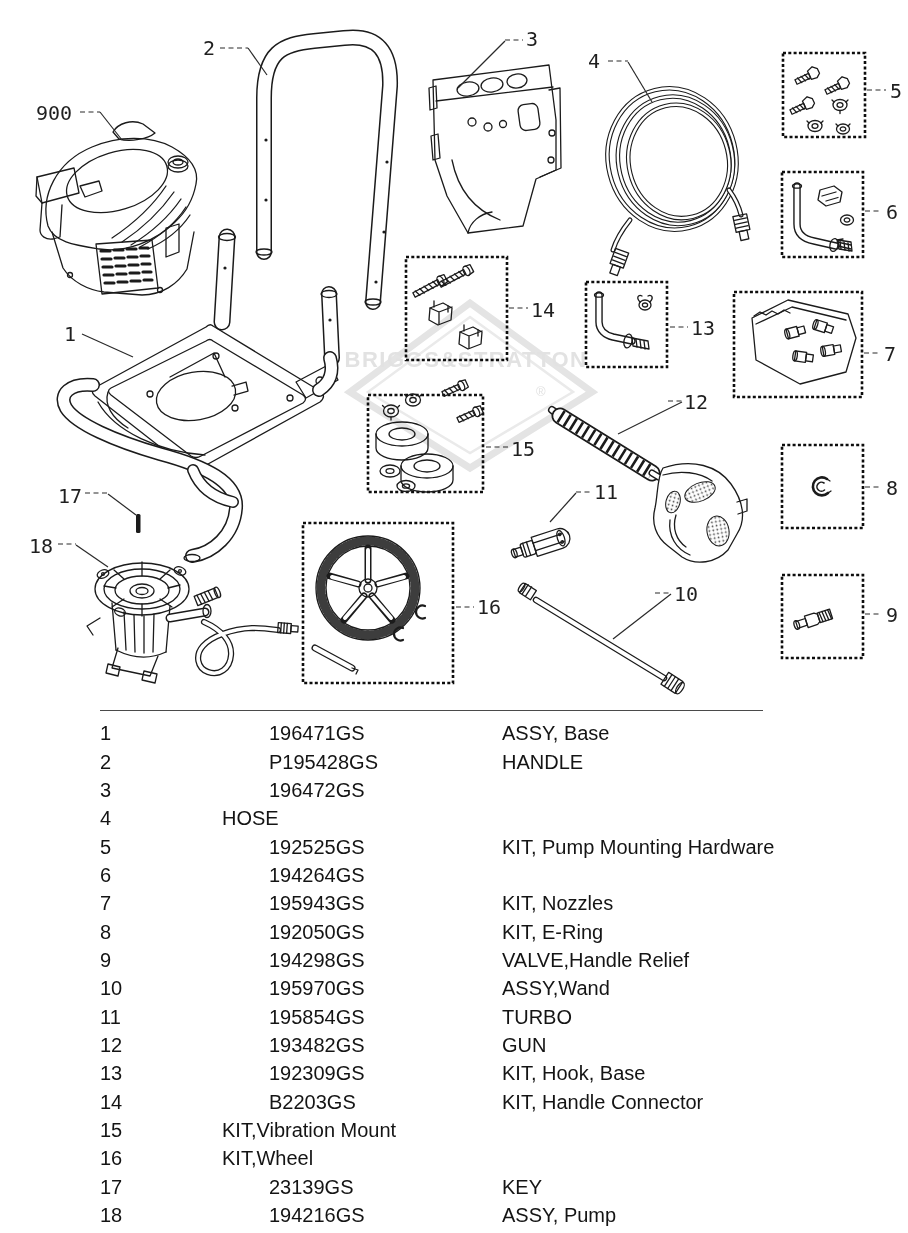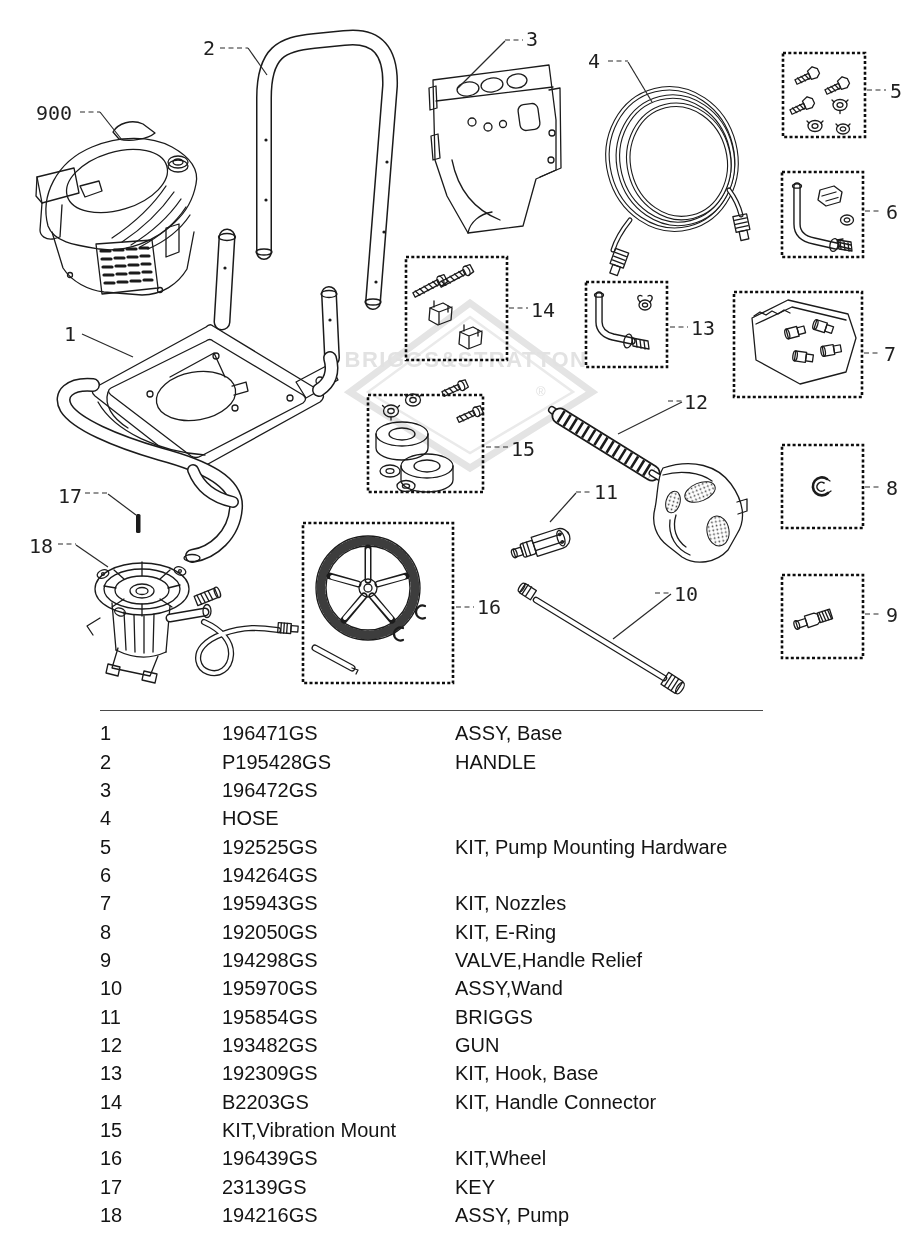--- a/index.html
+++ b/index.html
@@ -16,21 +16,21 @@
   .tube-i{stroke:#ffffff;fill:none;stroke-linecap:round;stroke-linejoin:round;}
   .slot{stroke:#1b1b1b;stroke-width:3.2;fill:none;}
   .wm-t{font-family:"Liberation Sans",sans-serif;font-weight:bold;fill:#e2e2e2;letter-spacing:1.5px;font-size:22px;}
   .wm-r{font-family:"Liberation Sans",sans-serif;fill:#e2e2e2;font-size:13px;}
   .parts{position:absolute;left:0;top:712px;width:908px;}
   .rule{position:absolute;left:100px;top:-2px;width:663px;height:0;border-top:1.5px solid #4a4a4a;}
   .plist{padding-top:7px;}
   .prow{display:flex;height:28.35px;align-items:center;padding-left:100px;
         font-size:20px;color:#141414;line-height:1;}
   .c-ref{width:122px;}
-  .c-part{width:233px;}
+  .c-part{width:233px;margin-left:47px;}
   .c-desc{flex:1;}
 </style>
 </head>
 <body>
 
 <div class="page">
 
   <svg width="908" height="712" viewBox="0 0 908 712">
     <defs>
       <pattern id="dotp" width="4" height="4" patternUnits="userSpaceOnUse">
@@ -591,21 +591,21 @@
 
         <div class="prow">
           <div class="c-ref">10</div>
           <div class="c-part">195970GS</div>
           <div class="c-desc">ASSY,Wand</div>
         </div>
 
         <div class="prow">
           <div class="c-ref">11</div>
           <div class="c-part">195854GS</div>
-          <div class="c-desc">BRIGGS</div>
+          <div class="c-desc">TURBO</div>
         </div>
 
         <div class="prow">
           <div class="c-ref">12</div>
           <div class="c-part">193482GS</div>
           <div class="c-desc">GUN</div>
         </div>
 
         <div class="prow">
           <div class="c-ref">13</div>
@@ -619,21 +619,20 @@
           <div class="c-desc">KIT, Handle Connector</div>
         </div>
 
         <div class="prow">
           <div class="c-ref">15</div>
           <div class="c-desc">KIT,Vibration Mount</div>
         </div>
 
         <div class="prow">
           <div class="c-ref">16</div>
-          <div class="c-part">196439GS</div>
           <div class="c-desc">KIT,Wheel</div>
         </div>
 
         <div class="prow">
           <div class="c-ref">17</div>
           <div class="c-part">23139GS</div>
           <div class="c-desc">KEY</div>
         </div>
 
         <div class="prow">

